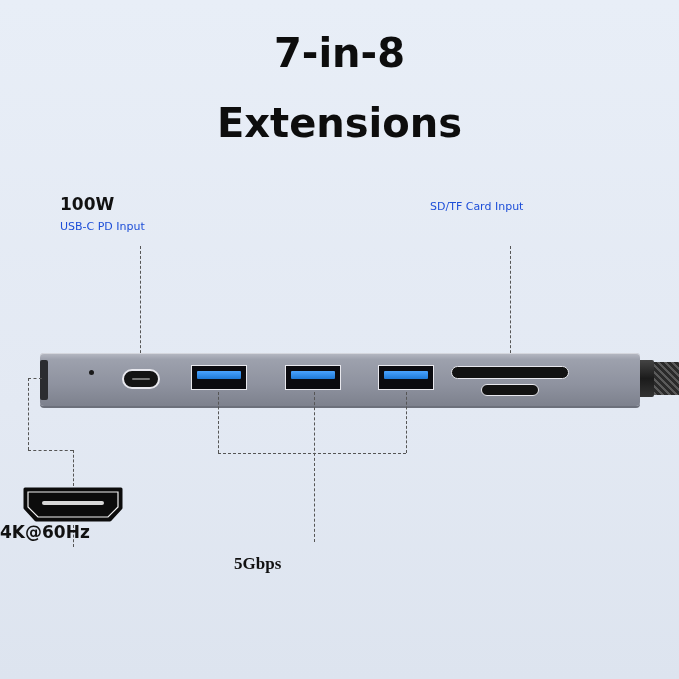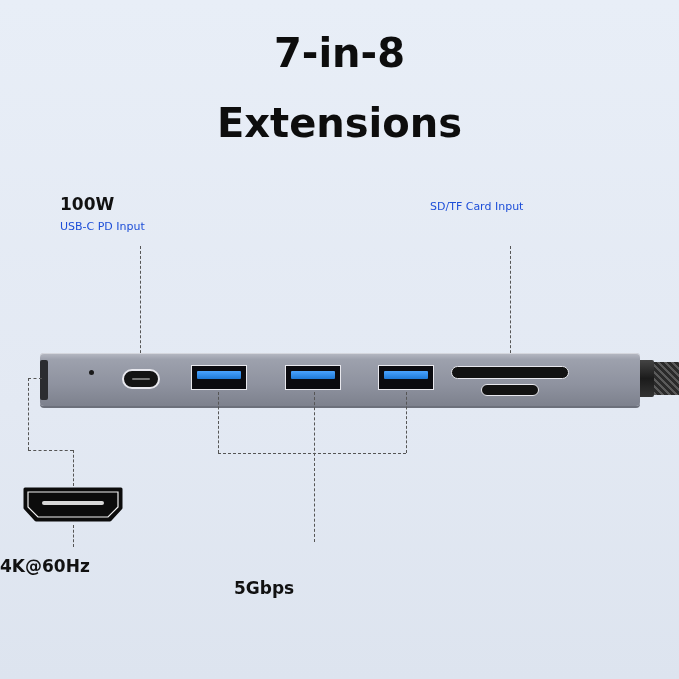--- a/index.html
+++ b/index.html
@@ -70,18 +70,18 @@
 <div class="dash-h" style="left:28px;top:450px;width:45px;"></div>
 <div class="dash-v" style="left:73px;top:450px;height:36px;"></div>
 <div class="dash-v" style="left:73px;top:525px;height:22px;"></div>
 
 <svg class="hdmi" width="102" height="40" viewBox="0 0 102 40">
   <path d="M3 3 H99 V22 L88 34 H14 L3 22 Z" fill="#0c0c0c" stroke="#0c0c0c" stroke-width="3" stroke-linejoin="round"></path>
   <path d="M6 6 H96 V21 L86 31 H16 L6 21 Z" fill="#0c0c0c" stroke="#f2f2f2" stroke-width="1.2"></path>
   <rect x="20" y="15" width="62" height="4" rx="2" fill="#d8d8d8"></rect>
 </svg>
 
-<div class="lbl" style="left:0px;top:556px;width:146px;">
+<div class="lbl" style="left:0px;top:522px;width:146px;">
   <div class="big">4K@60Hz</div>
 </div>
-<div class="lbl" style="left:234px;top:578px;width:160px;">
+<div class="lbl" style="left:234px;top:554px;width:160px;font-family:Liberation Serif, serif;">
   <div class="big">5Gbps</div>
 </div>
 
 </body></html>

